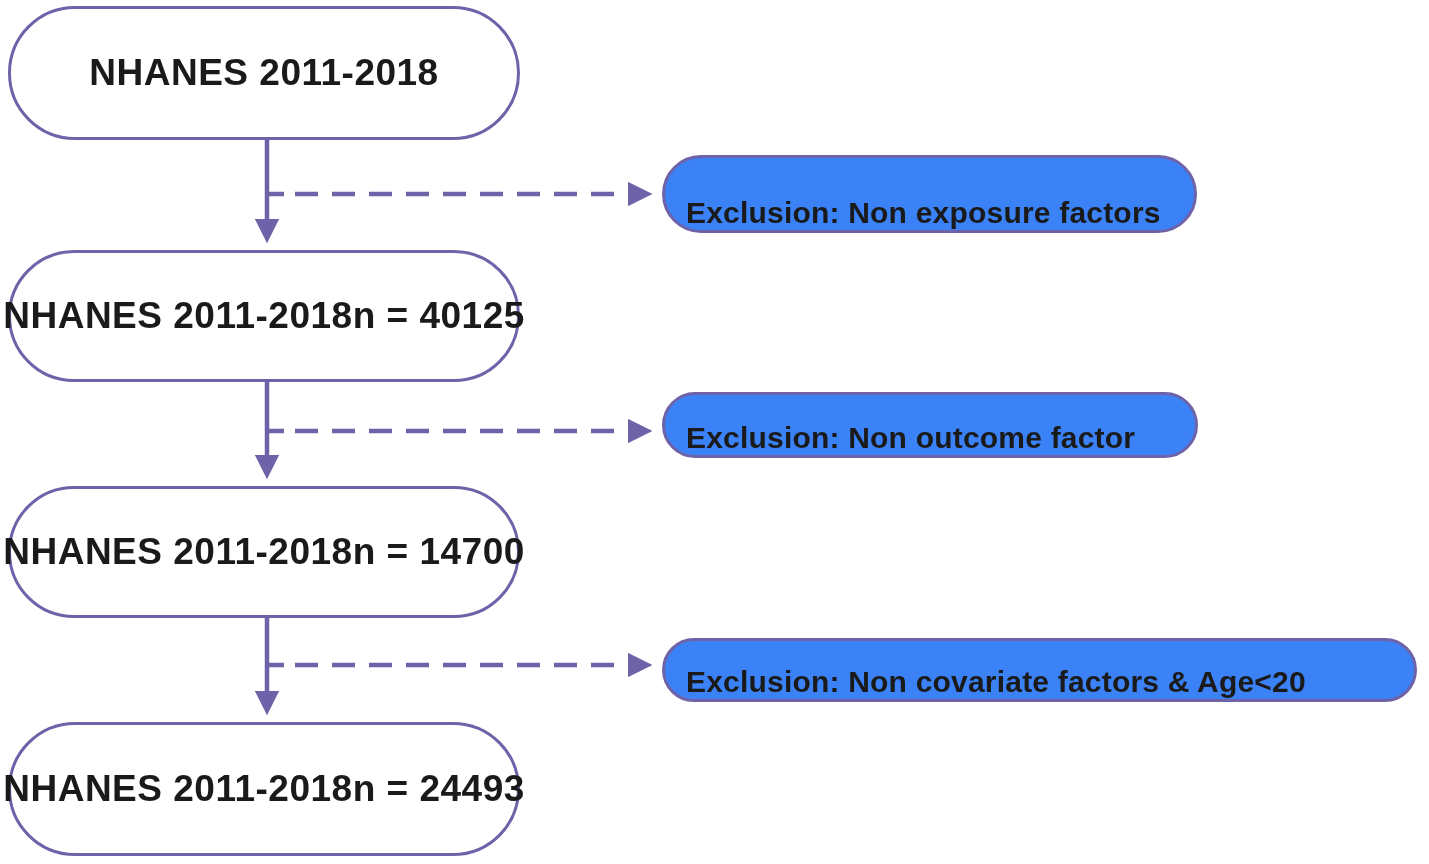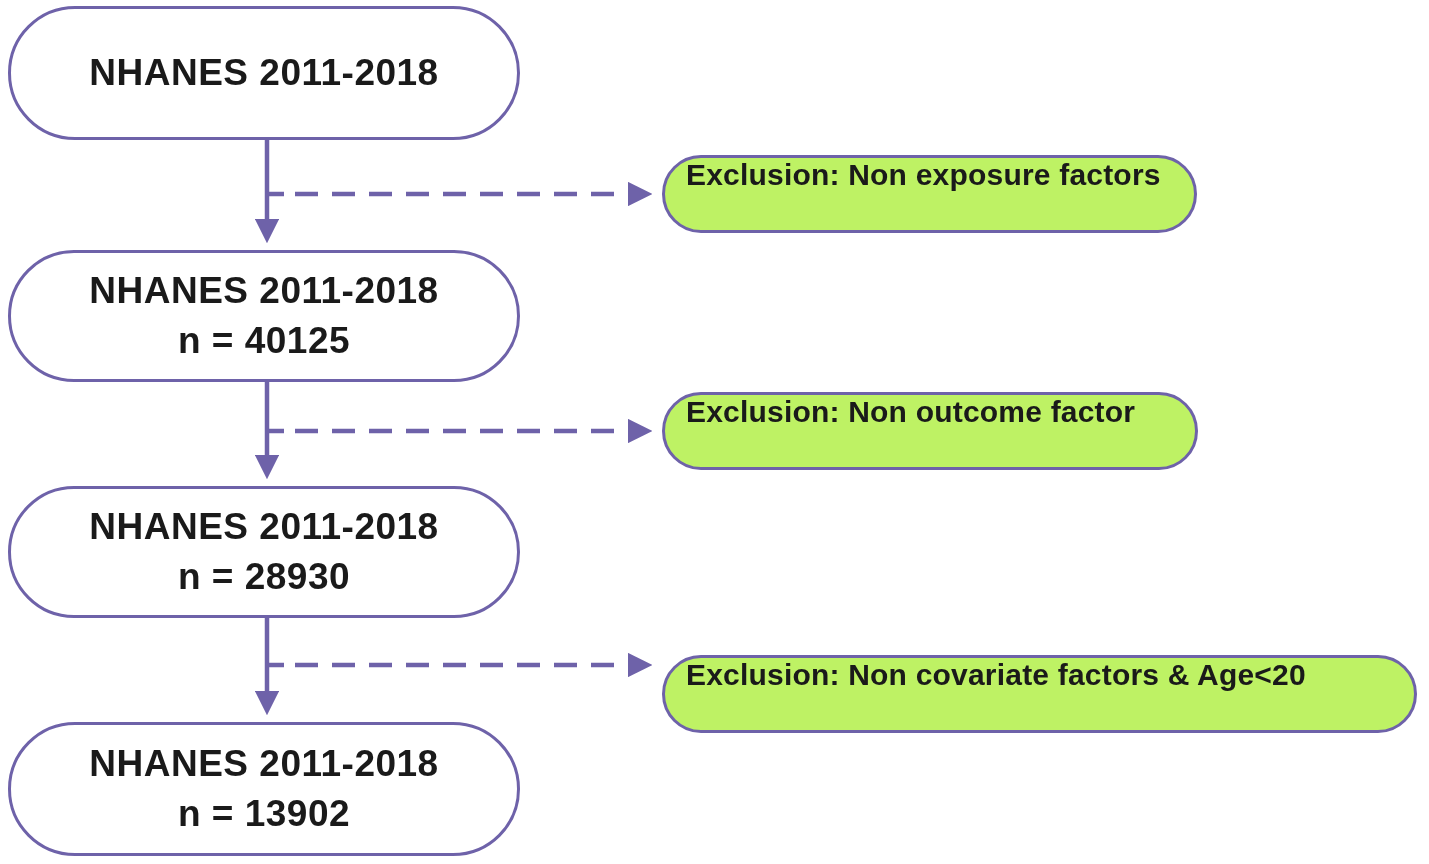--- a/index.html
+++ b/index.html
@@ -23,41 +23,40 @@
     height: 864px;
     pointer-events: none;
   }
   .flow-node {
     position: absolute;
     box-sizing: border-box;
     border: 3.5px solid #6E62A9;
     border-radius: 67px;
     background: #ffffff;
     display: flex;
-    flex-direction: column;
     align-items: center;
     justify-content: center;
     text-align: center;
   }
   .flow-node .node-line {
     font-size: 37px;
     font-weight: bold;
     color: #1a1a1a;
     line-height: 50px;
     letter-spacing: 0.5px;
     white-space: nowrap;
   }
   .exclusion-node {
     position: absolute;
     box-sizing: border-box;
     border: 3.5px solid #6E62A9;
     border-radius: 39px;
-    background: #bef264;
+    background: #3b82f6;
     display: flex;
-    align-items: flex-start;
+    align-items: flex-end;
     padding-left: 21px;
   }
   .exclusion-node .exclusion-label {
     font-size: 30px;
     font-weight: bold;
     color: #1a1a1a;
     white-space: nowrap;
     letter-spacing: 0.2px;
   }
 </style>
@@ -91,33 +90,33 @@
     <div class="node-line">NHANES 2011-2018</div>
   </div>
 
   <div class="flow-node" style="left:8px; top:250px; width:512px; height:132px;">
     <div class="node-line">NHANES 2011-2018</div>
     <div class="node-line">n = 40125</div>
   </div>
 
   <div class="flow-node" style="left:8px; top:486px; width:512px; height:132px;">
     <div class="node-line">NHANES 2011-2018</div>
-    <div class="node-line">n = 28930</div>
+    <div class="node-line">n = 14700</div>
   </div>
 
   <div class="flow-node" style="left:8px; top:722px; width:512px; height:134px;">
     <div class="node-line">NHANES 2011-2018</div>
-    <div class="node-line">n = 13902</div>
+    <div class="node-line">n = 24493</div>
   </div>
 
   <div class="exclusion-node" style="left:662px; top:155px; width:535px; height:78px;">
     <div class="exclusion-label">Exclusion: Non exposure factors</div>
   </div>
 
-  <div class="exclusion-node" style="left:662px; top:392px; width:536px; height:78px;">
+  <div class="exclusion-node" style="left:662px; top:392px; width:536px; height:66px;">
     <div class="exclusion-label">Exclusion: Non outcome factor</div>
   </div>
 
-  <div class="exclusion-node" style="left:662px; top:655px; width:755px; height:78px;">
+  <div class="exclusion-node" style="left:662px; top:638px; width:755px; height:64px;">
     <div class="exclusion-label">Exclusion: Non covariate factors &amp; Age&lt;20</div>
   </div>
 
 </div>
 
 </body></html>

